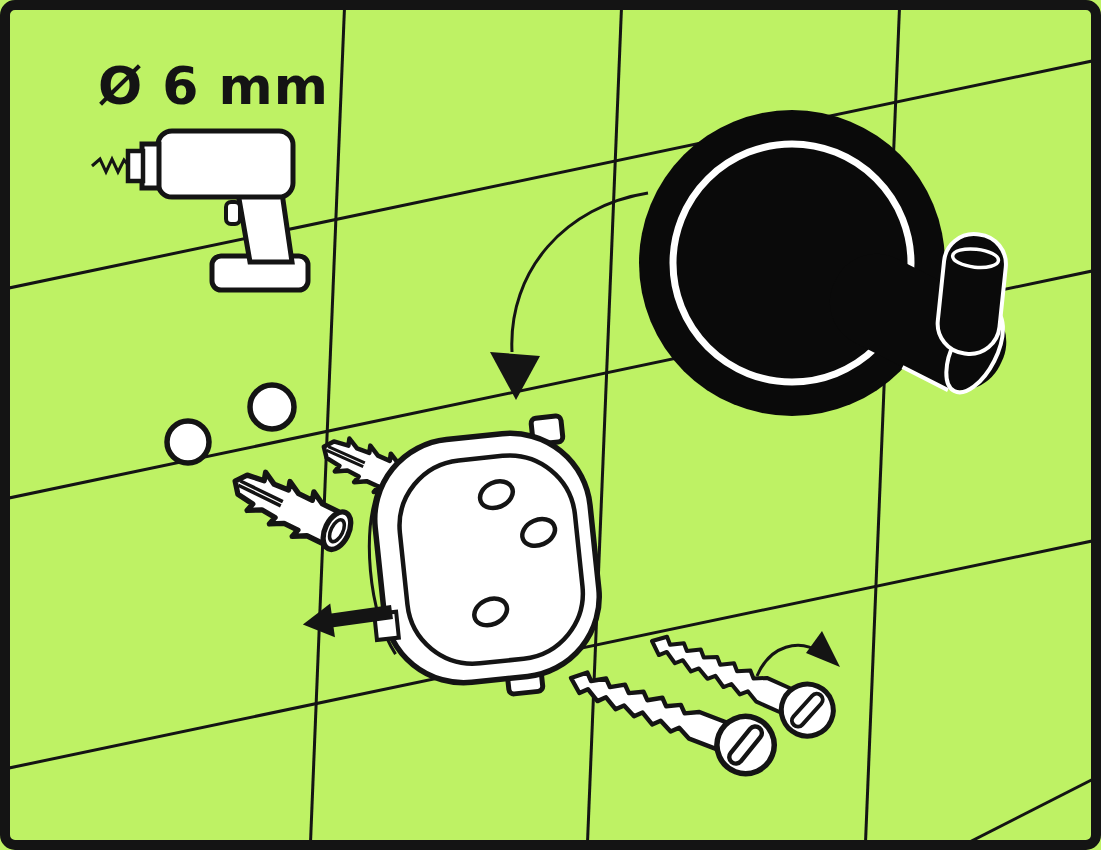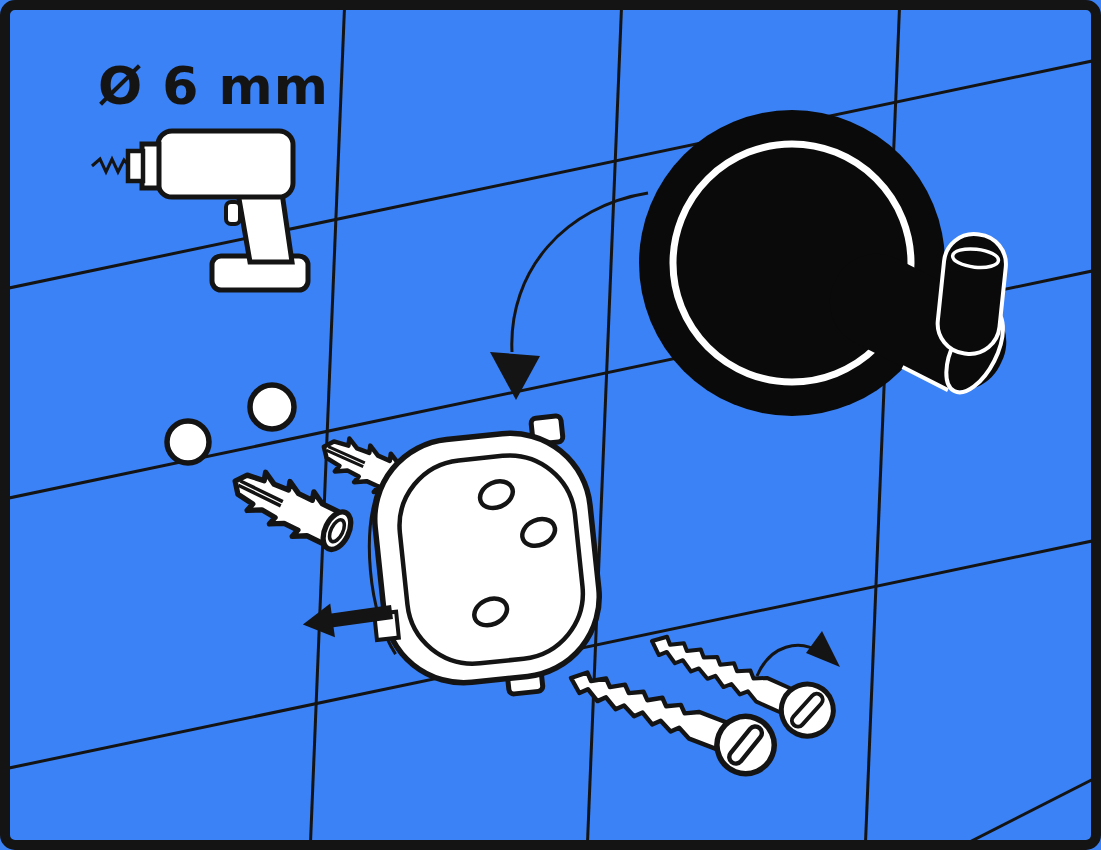--- a/index.html
+++ b/index.html
@@ -1,20 +1,20 @@
 <!DOCTYPE html>
 <html><head>
 <meta charset="utf-8">
 <style>
   html,body{margin:0;padding:0;background:#e8e8e8;}
   .stage{
     position:relative;
     width:1101px;height:850px;
     margin:0 auto;
-    background:#3b82f6;
+    background:#bef264;
     font-family:"DejaVu Sans","Liberation Sans",sans-serif;
     overflow:hidden;
   }
   svg{position:absolute;inset:0;display:block;}
   .grid-line{stroke:#141414;stroke-width:3;fill:none;}
   .outline{stroke:#141414;fill:#ffffff;}
   .solid{fill:#141414;stroke:none;}
   .product{fill:#0a0a0a;}
   .wline{stroke:#ffffff;fill:none;}
   .size-label{

